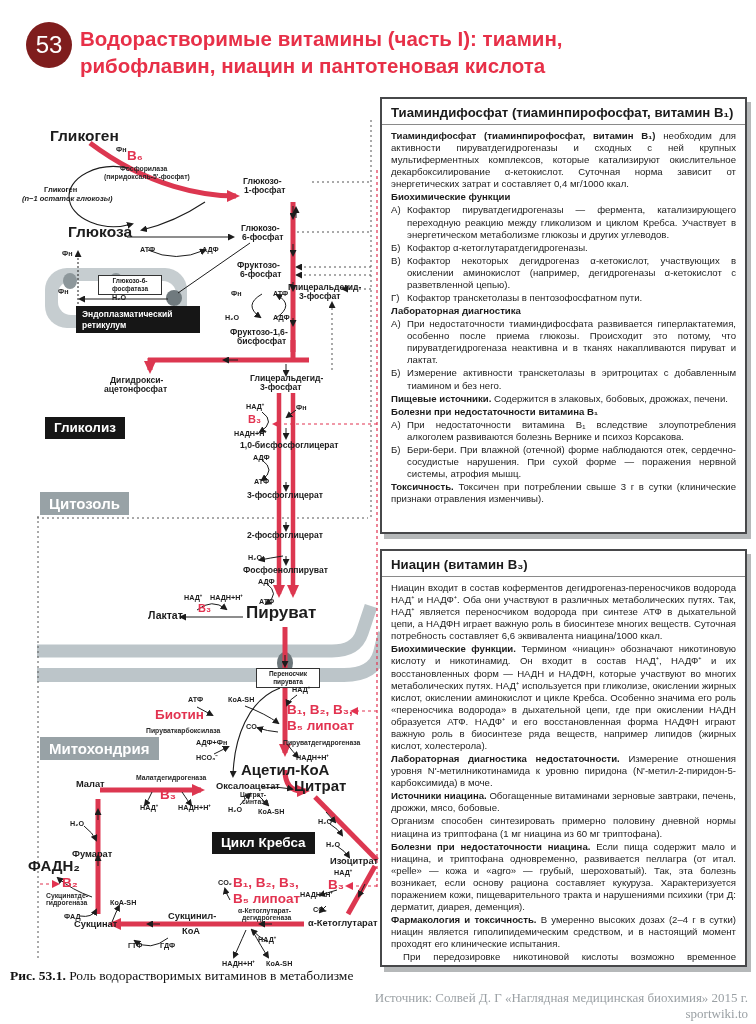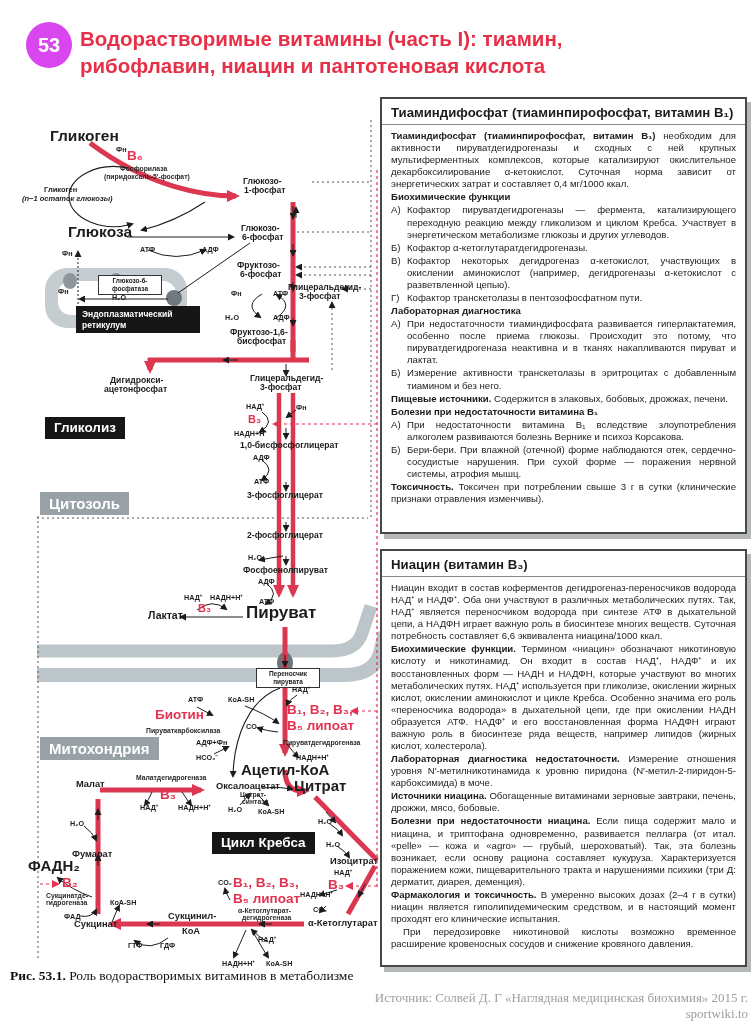--- a/index.html
+++ b/index.html
@@ -1,20 +1,20 @@
 <!DOCTYPE html>
 <html><head>
 <meta charset="utf-8">
 <style>
   html,body{margin:0;padding:0;background:#fff;}
   body{width:756px;height:1024px;position:relative;overflow:hidden;
        font-family:"Liberation Sans",sans-serif;color:#1c1c1c;}
   
   .badge{position:absolute;left:26px;top:22px;width:46px;height:46px;border-radius:50%;
-         background:#d946ef;color:#fff;font-weight:bold;font-size:20px;
+         background:#7f1d1d;color:#fff;font-weight:normal;font-size:24px;
          display:flex;align-items:center;justify-content:center;}
   .title{position:absolute;left:80px;top:25px;width:560px;color:#e73048;
          font-weight:bold;font-size:20.5px;line-height:1.32;}
   
   .panel{position:absolute;left:380px;width:367px;background:#fff;
          border:2px solid #47484a;box-shadow:4px 5px 0 rgba(120,125,128,.55);
          box-sizing:border-box;overflow:hidden;}
   .panel-title{font-weight:bold;font-size:13.2px;padding:6px 9px 4px;border-bottom:1px solid #8a8a8a;}
   .panel-body{padding:4px 9px 6px;font-size:9.6px;line-height:1.26;text-align:justify;}
   .panel-body p{margin:1px 0;}
@@ -316,20 +316,21 @@
       <p class="b-p"><b>Токсичность.</b> Токсичен при потреблении свыше 3 г в сутки (клинические признаки отравления изменчивы).</p>
     </div>
 </div>
 <div class="panel" style="top:549px;height:418px;">
   <div class="panel-title">Ниацин (витамин B₃)</div>
   <div class="panel-body">
       <p class="b-p">Ниацин входит в состав коферментов дегидрогеназ-переносчиков водорода НАД⁺ и НАДФ⁺. Оба они участвуют в различных метаболических путях. Так, НАД⁺ является переносчиком водорода при синтезе АТФ в дыхательной цепи, а НАДФН играет важную роль в биосинтезе многих веществ. Суточная потребность составляет 6,6 эквивалента ниацина/1000 ккал.</p>
       <p class="b-p"><b>Биохимические функции.</b> Термином «ниацин» обозначают никотиновую кислоту и никотинамид. Он входит в состав НАД⁺, НАДФ⁺ и их восстановленных форм — НАДН и НАДФН, которые участвуют во многих метаболических путях. НАД⁺ используется при гликолизе, окислении жирных кислот, окислении аминокислот и цикле Кребса. Особенно значима его роль «переносчика водорода» в дыхательной цепи, где при окислении НАДН образуется АТФ. НАДФ⁺ и его восстановленная форма НАДФН играют важную роль в биосинтезе ряда веществ, например липидов (жирных кислот, холестерола).</p>
       <p class="b-p"><b>Лабораторная диагностика недостаточности.</b> Измерение отношения уровня N'-метилникотинамида к уровню пиридона (N'-метил-2-пиридон-5-карбоксимида) в моче.</p>
       <p class="b-p"><b>Источники ниацина.</b> Обогащенные витаминами зерновые завтраки, печень, дрожжи, мясо, бобовые.</p>
+      <p class="b-p">Организм способен синтезировать примерно половину дневной нормы ниацина из триптофана (1 мг ниацина из 60 мг триптофана).</p>
       <p class="b-p"><b>Болезни при недостаточности ниацина.</b> Если пища содержит мало и ниацина, и триптофана одновременно, развивается пеллагра (от итал. «pelle» — кожа и «agro» — грубый, шероховатый). Так, эта болезнь возникает, если основу рациона составляет кукуруза. Характеризуется поражением кожи, пищеварительного тракта и нарушениями психики (три Д: дерматит, диарея, деменция).</p>
       <p class="b-p"><b>Фармакология и токсичность.</b> В умеренно высоких дозах (2–4 г в сутки) ниацин является гиполипидемическим средством, и в настоящий момент проходят его клинические испытания.</p>
       <p class="b-p ind">При передозировке никотиновой кислоты возможно временное расширение кровеносных сосудов и снижение кровяного давления.</p>
     </div>
 </div>
 
 <div class="caption">
   <b>Рис. 53.1.</b><span> Роль водорастворимых витаминов в метаболизме</span>
 </div>
 <div class="source">

